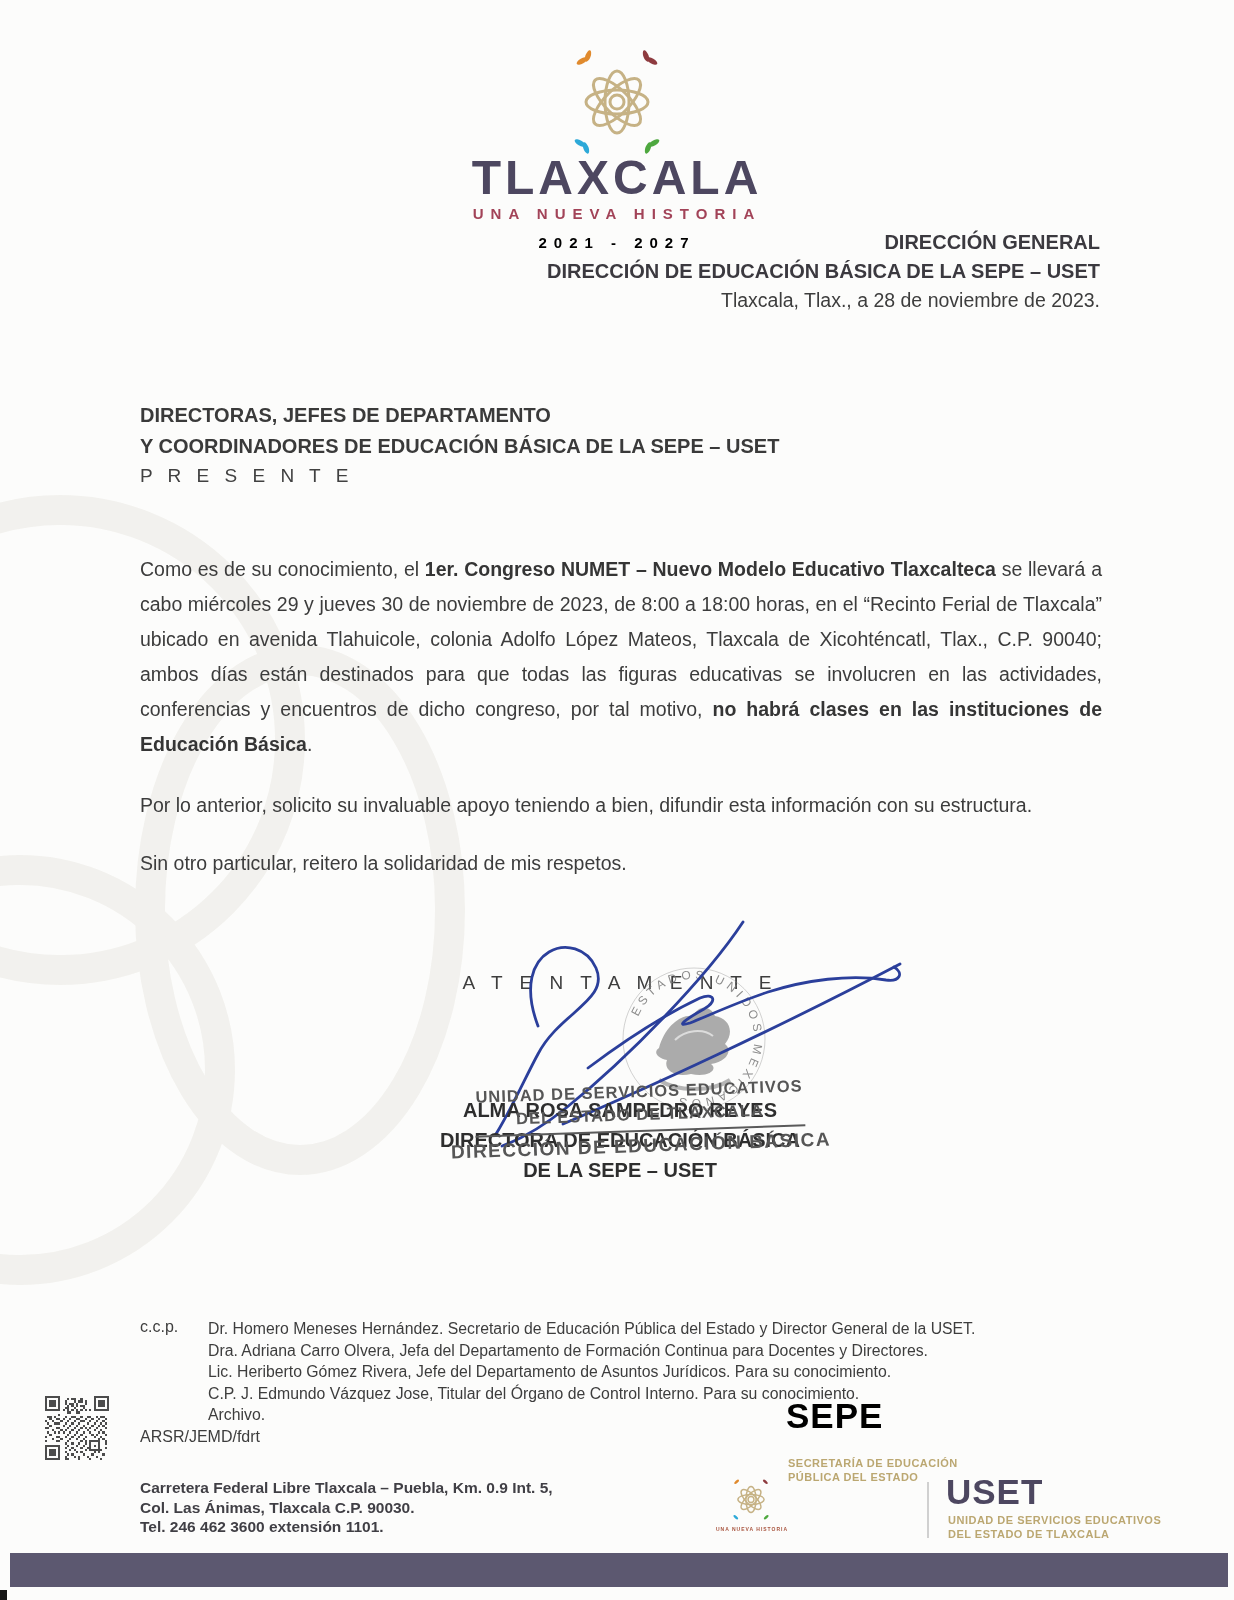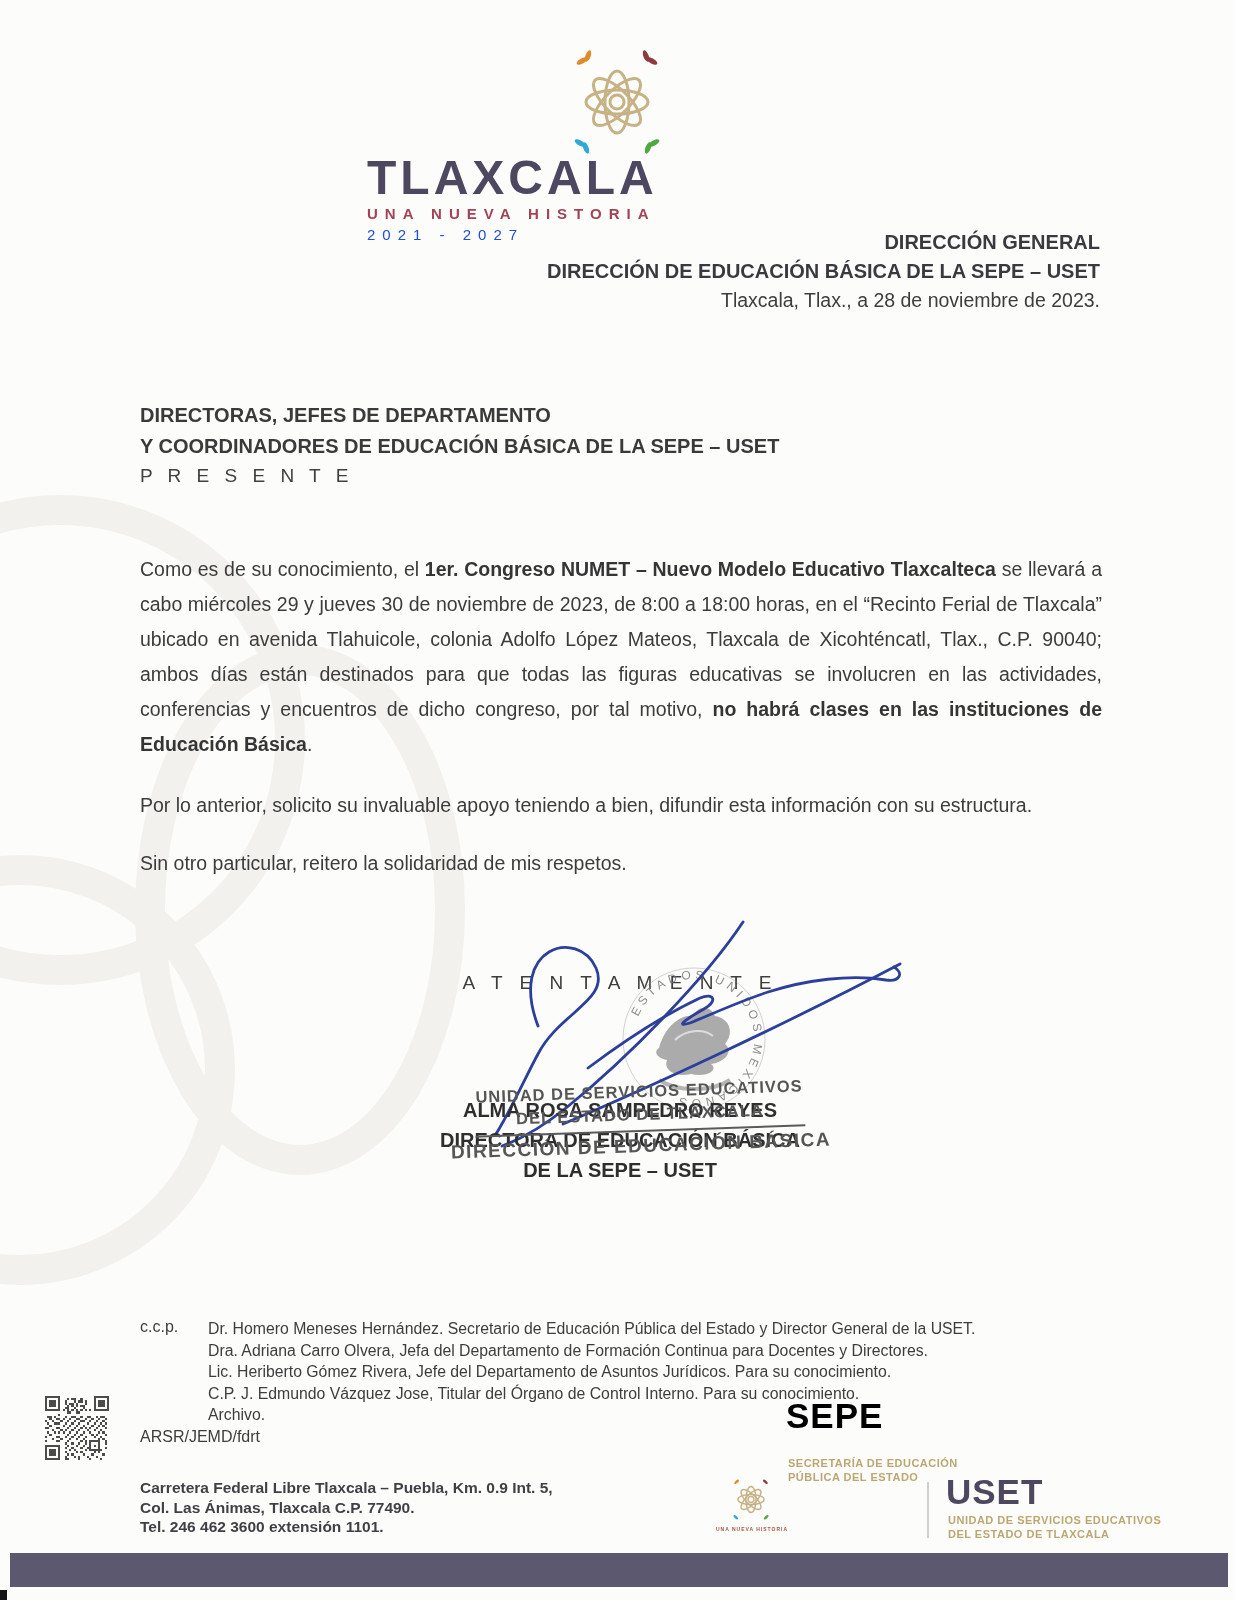--- a/index.html
+++ b/index.html
@@ -2,24 +2,24 @@
 <html><head>
 <meta charset="utf-8">
 <style>
   html,body{margin:0;padding:0;background:#e8e8e8;}
   #page{position:relative;width:1234px;height:1600px;background:#fcfcfb;
         font-family:"Liberation Sans",sans-serif;overflow:hidden;margin:0 auto;}
   
   .watermark{position:absolute;left:-130px;top:420px;opacity:.85;}
   
   .logo-flower{position:absolute;left:553px;top:48px;width:128px;height:108px;}
-  .brand-block{position:absolute;left:367px;top:153px;width:500px;}
+  .brand-block{position:absolute;left:367px;top:153px;width:500px;text-align:center;}
   .wordmark{font-size:48px;font-weight:bold;letter-spacing:4px;color:#4d4760;line-height:50px;}
   .tagline{margin-top:2px;font-size:15px;font-weight:bold;letter-spacing:7px;color:#a24358;}
-  .period{margin-top:4px;font-size:15px;font-weight:normal;letter-spacing:7px;color:#1d4ed8;}
+  .period{margin-top:12px;font-size:15px;font-weight:bold;letter-spacing:7px;color:#000000;}
   
   .header-right{position:absolute;left:400px;top:228px;width:700px;text-align:right;color:#3b393f;}
   .hr-bold{font-size:20px;font-weight:bold;line-height:29px;}
   .hr-reg{font-size:19.5px;line-height:29px;color:#3d3d3d;}
   
   .addressee{position:absolute;left:140px;top:400px;color:#3a3a3a;}
   .addr-bold{font-size:20px;font-weight:bold;line-height:31px;}
   .addr-presente{font-size:19px;letter-spacing:5px;margin-top:3px;color:#414141;}
   
   .body-text{position:absolute;left:140px;top:552px;width:962px;font-size:19.5px;
@@ -192,21 +192,21 @@
     <g fill="#fcfcfb">
         <path d="M21 21h3v3h-3z"></path>
       </g>
     <g fill="#4c4c4c">
         <path d="M22 22h1v1h-1z"></path>
       </g>
   </svg>
 
   <div class="footer-address">
     <div>Carretera Federal Libre Tlaxcala – Puebla, Km. 0.9 Int. 5,</div>
-    <div>Col. Las Ánimas, Tlaxcala C.P. 77490.</div>
+    <div>Col. Las Ánimas, Tlaxcala C.P. 90030.</div>
     <div>Tel. 246 462 3600 extensión 1101.</div>
   </div>
 
   <svg class="footer-flower" viewBox="0 0 128 108">
     <g fill="none" stroke="#c6b285" stroke-width="3.5">
       <ellipse cx="64" cy="54" rx="31" ry="12"></ellipse>
       <ellipse cx="64" cy="54" rx="31" ry="12" transform="rotate(45 64 54)"></ellipse>
       <ellipse cx="64" cy="54" rx="31" ry="12" transform="rotate(90 64 54)"></ellipse>
       <ellipse cx="64" cy="54" rx="31" ry="12" transform="rotate(135 64 54)"></ellipse>
       <circle cx="64" cy="54" r="7"></circle>

